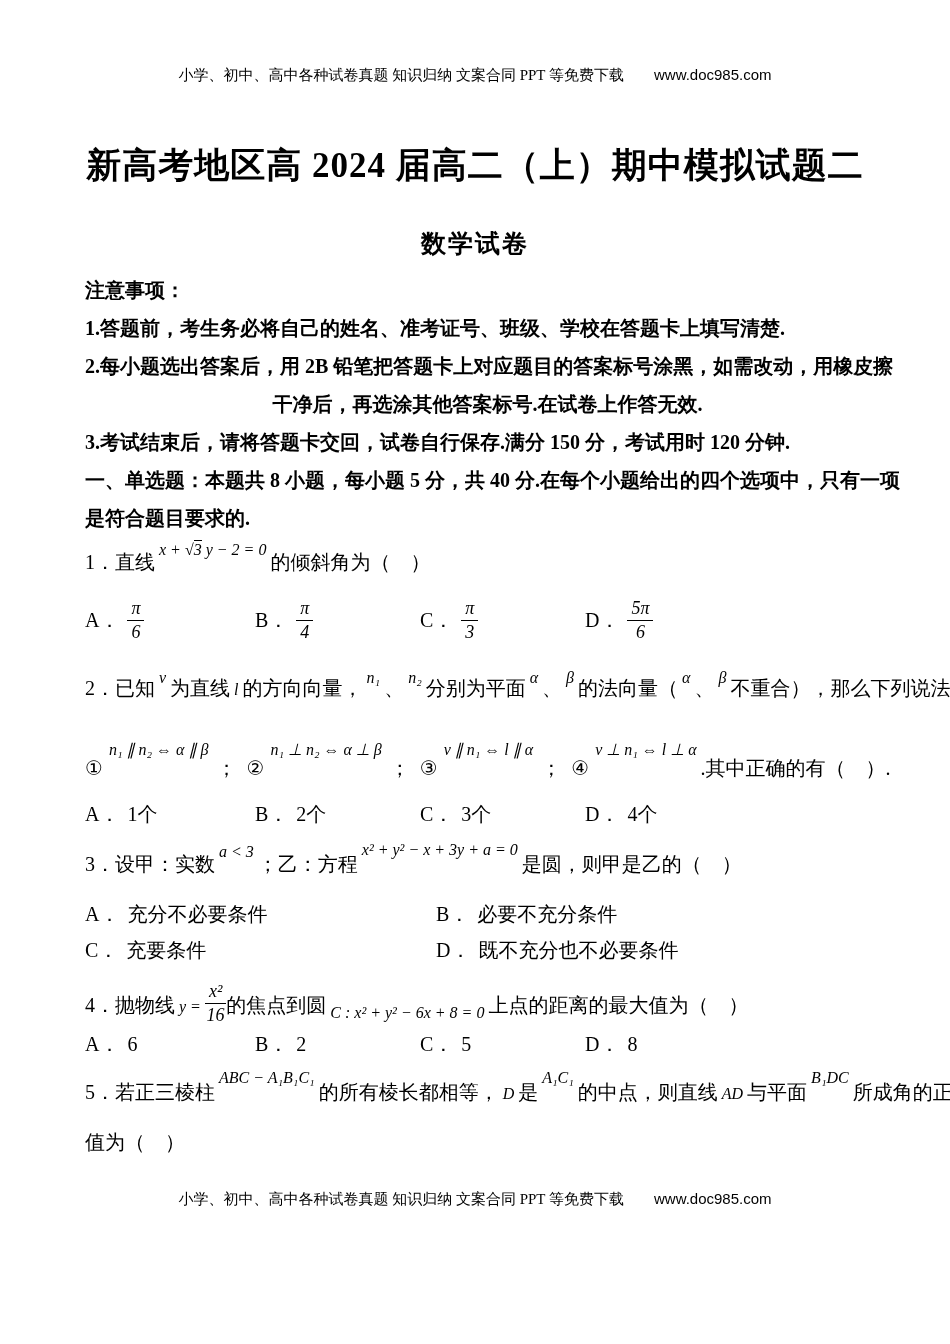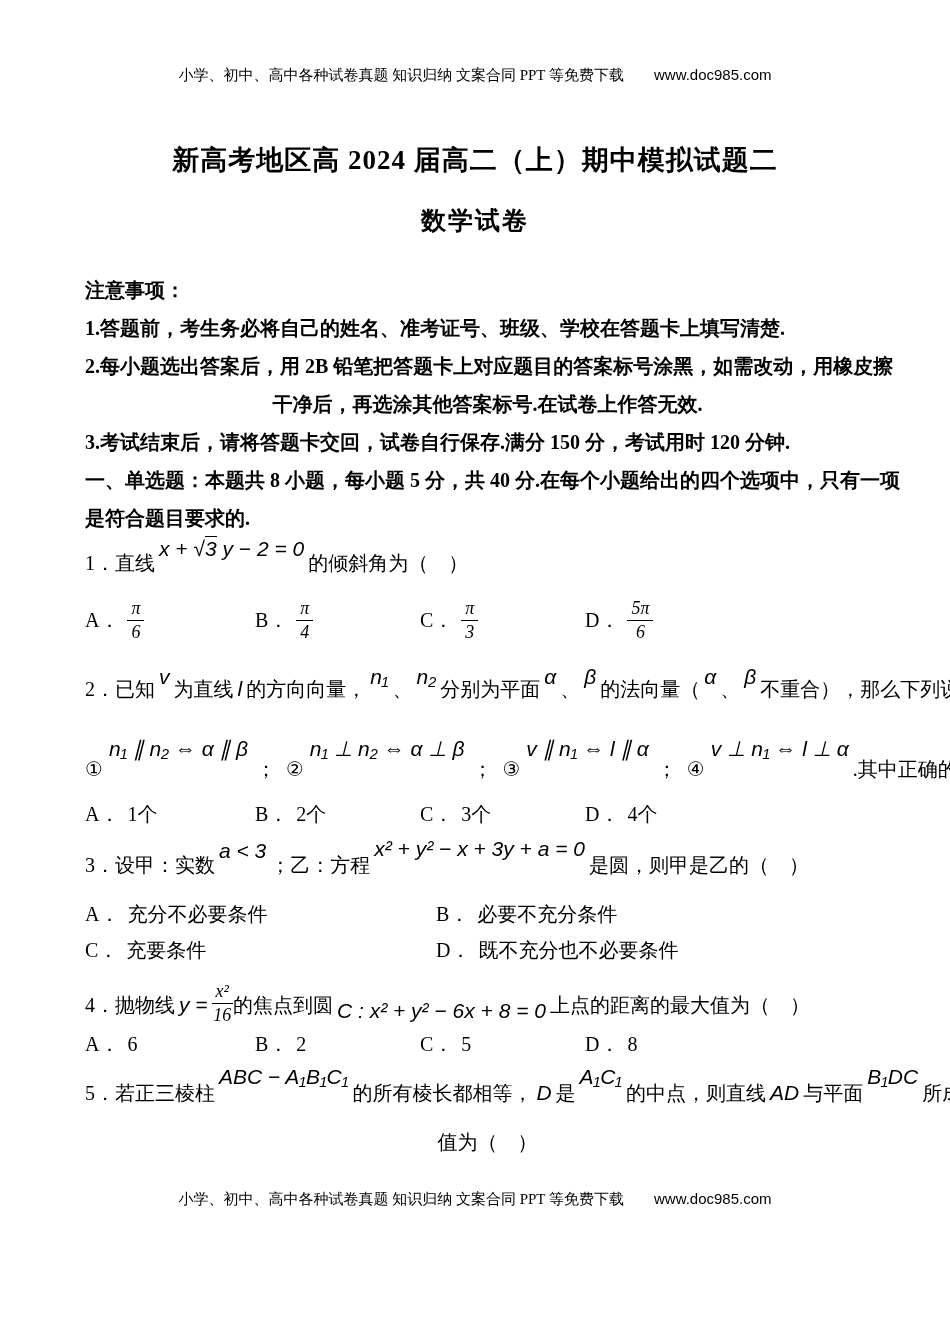--- a/index.html
+++ b/index.html
@@ -8,27 +8,27 @@
     font-family:"Liberation Serif","DejaVu Serif",serif;
     position:relative;overflow:hidden;
   }
   .line{
     position:absolute;left:85px;right:60px;
     font-size:20px;line-height:1.25;white-space:nowrap;
   }
   .center{left:0;right:0;text-align:center;}
   .bold{font-weight:bold;}
   .small{font-size:15px;}
-  .title-line{font-size:27px;font-weight:bold;letter-spacing:1px;}
+  .title-line{font-size:35px;font-weight:bold;letter-spacing:1px;}
   .subtitle-line{font-size:25px;font-weight:bold;letter-spacing:2px;}
   .hdr-url{margin-left:30px;font-family:"Liberation Sans","DejaVu Sans",sans-serif;font-size:15px;}
   
   .mi{
-    font-family:Liberation Sans, sans-serif;
-    font-style:italic;font-size:21px;margin:0 4px;
+    font-family:Liberation Serif, serif;
+    font-style:italic;font-size:16px;margin:0 4px;
   }
   .up12{position:relative;top:-12px;}
   .up14{position:relative;top:-14px;}
   .up16{position:relative;top:-16px;}
   .up20{position:relative;top:-20px;}
   .down6{position:relative;top:6px;}
   .rsign{font-style:normal;}
   .rad{border-top:1.3px solid #000;}
   
   .cnum{font-family:"DejaVu Sans",sans-serif;font-size:20px;font-style:normal;margin-right:2px;}
@@ -53,21 +53,21 @@
   .frac-mid{position:relative;top:-4px;margin:0 0;}
 </style>
 </head>
 <body>
 
 <div class="line center small" style="top:66px;">
   <span>小学、初中、高中各种试卷真题 知识归纳 文案合同 PPT 等免费下载</span><span class="hdr-url">www.doc985.com</span>
 </div>
 
 <div class="line center title-line" style="top:144px;">新高考地区高 2024 届高二（上）期中模拟试题二</div>
-<div class="line center subtitle-line" style="top:205px;font-family:Liberation Serif, serif;">数学试卷</div>
+<div class="line center subtitle-line" style="top:228px;font-family:Liberation Serif, serif;">数学试卷</div>
 
 <div class="line bold" style="top:278px;">注意事项：</div>
 <div class="line bold" style="top:316px;">1.答题前，考生务必将自己的姓名、准考证号、班级、学校在答题卡上填写清楚.</div>
 <div class="line bold" style="top:354px;">2.每小题选出答案后，用 2B 铅笔把答题卡上对应题目的答案标号涂黑，如需改动，用橡皮擦</div>
 <div class="line bold" style="top:392px;text-align:center;">干净后，再选涂其他答案标号.在试卷上作答无效.</div>
 <div class="line bold" style="top:430px;">3.考试结束后，请将答题卡交回，试卷自行保存.满分 150 分，考试用时 120 分钟.</div>
 
 <div class="line bold" style="top:468px;">一、单选题：本题共 8 小题，每小题 5 分，共 40 分.在每个小题给出的四个选项中，只有一项</div>
 <div class="line bold" style="top:506px;">是符合题目要求的.</div>
 
@@ -145,17 +145,17 @@
 <div class="line" style="top:1032px;height:28px;">
   <span class="opt opt-a"><span class="olabel">A．</span><span>6</span></span>
   <span class="opt opt-b"><span class="olabel">B．</span><span>2</span></span>
   <span class="opt opt-c"><span class="olabel">C．</span><span>5</span></span>
   <span class="opt opt-d"><span class="olabel">D．</span><span>8</span></span>
 </div>
 
 <div class="line" style="top:1080px;">
   <span>5．</span><span>若正三棱柱</span><span class="mi up16">ABC − A₁B₁C₁</span><span>的所有棱长都相等，</span><span class="mi">D</span><span>是</span><span class="mi up16">A₁C₁</span><span>的中点，则直线</span><span class="mi">AD</span><span>与平面</span><span class="mi up16">B₁DC</span><span>所成角的正弦</span>
 </div>
-<div class="line" style="top:1130px;text-align:center;">值为（　）</div>
+<div class="line" style="top:1130px;">值为（　）</div>
 
 <div class="line center small" style="top:1190px;">
   <span>小学、初中、高中各种试卷真题 知识归纳 文案合同 PPT 等免费下载</span><span class="hdr-url">www.doc985.com</span>
 </div>
 
 </body></html>

